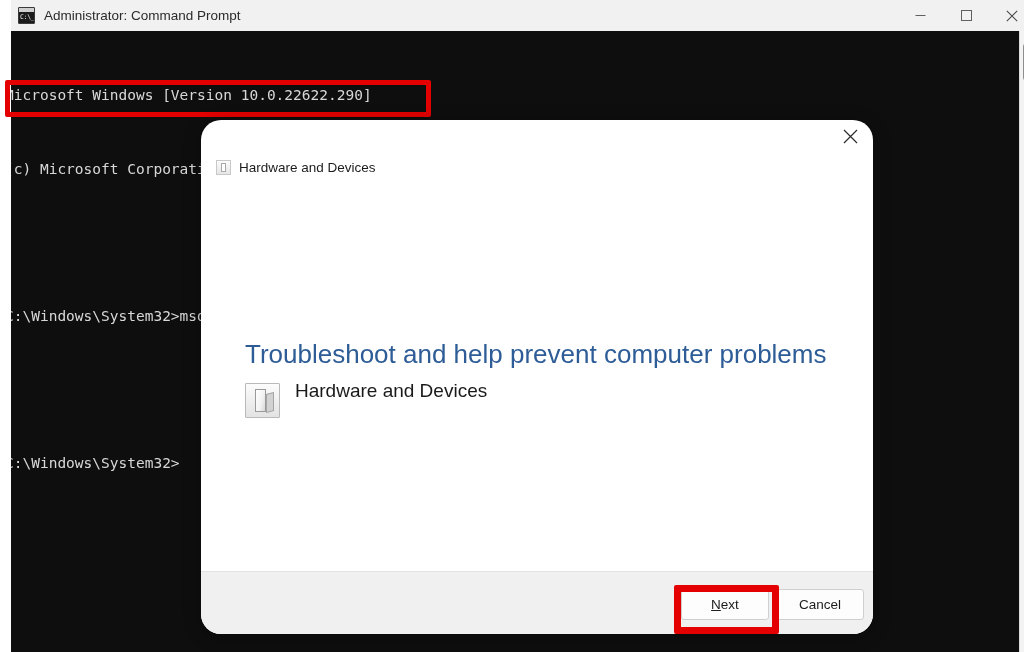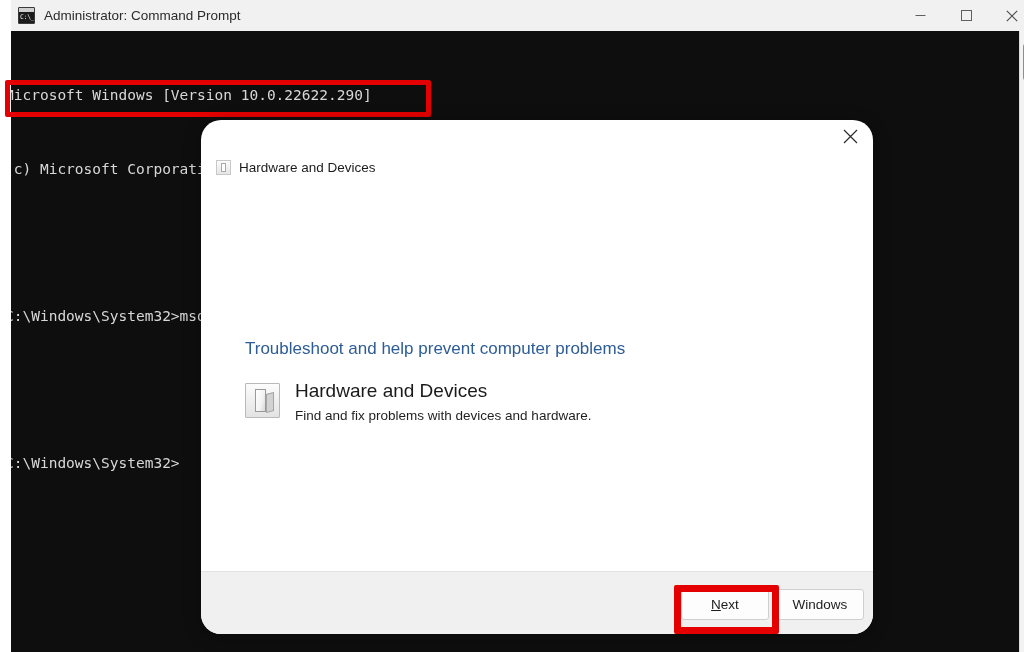--- a/index.html
+++ b/index.html
@@ -197,21 +197,21 @@
     font-size: 13.5px;
     color: #1c1c1c;
     margin-left: 8px;
     white-space: nowrap;
   }
 
   #dlg-heading {
     position: absolute;
     left: 44px;
     top: 219px;
-    font-size: 17px;
+    font-size: 26px;
     color: #2d5c96;
     white-space: nowrap;
   }
 
   #dlg-item {
     position: absolute;
     left: 44px;
     top: 263px;
     display: flex;
     align-items: flex-start;
@@ -379,31 +379,30 @@
       <div class="hw-icon-sm"></div>
       <span id="dlg-header-label">Hardware and Devices</span>
     </div>
 
     <div id="dlg-heading">Troubleshoot and help prevent computer problems</div>
 
     <div id="dlg-item">
       <div class="hw-icon-lg"></div>
       <div id="dlg-item-text">
         <div id="dlg-item-title">Hardware and Devices</div>
-        <div id="dlg-item-desc">Find and fix problems with devices and hardware.</div>
       </div>
     </div>
 
     <div id="dlg-advanced">Advanced</div>
 
     <div id="dlg-footer">
       <div class="dlg-btn" id="btn-next">
           <span class="accel">N</span>
           <span>ext</span>
         </div>
-      <div class="dlg-btn" id="btn-cancel">Windows</div>
+      <div class="dlg-btn" id="btn-cancel">Cancel</div>
     </div>
 
   </div>
 
   <div id="next-highlight"></div>
 
 </div>
 
 </body></html>

